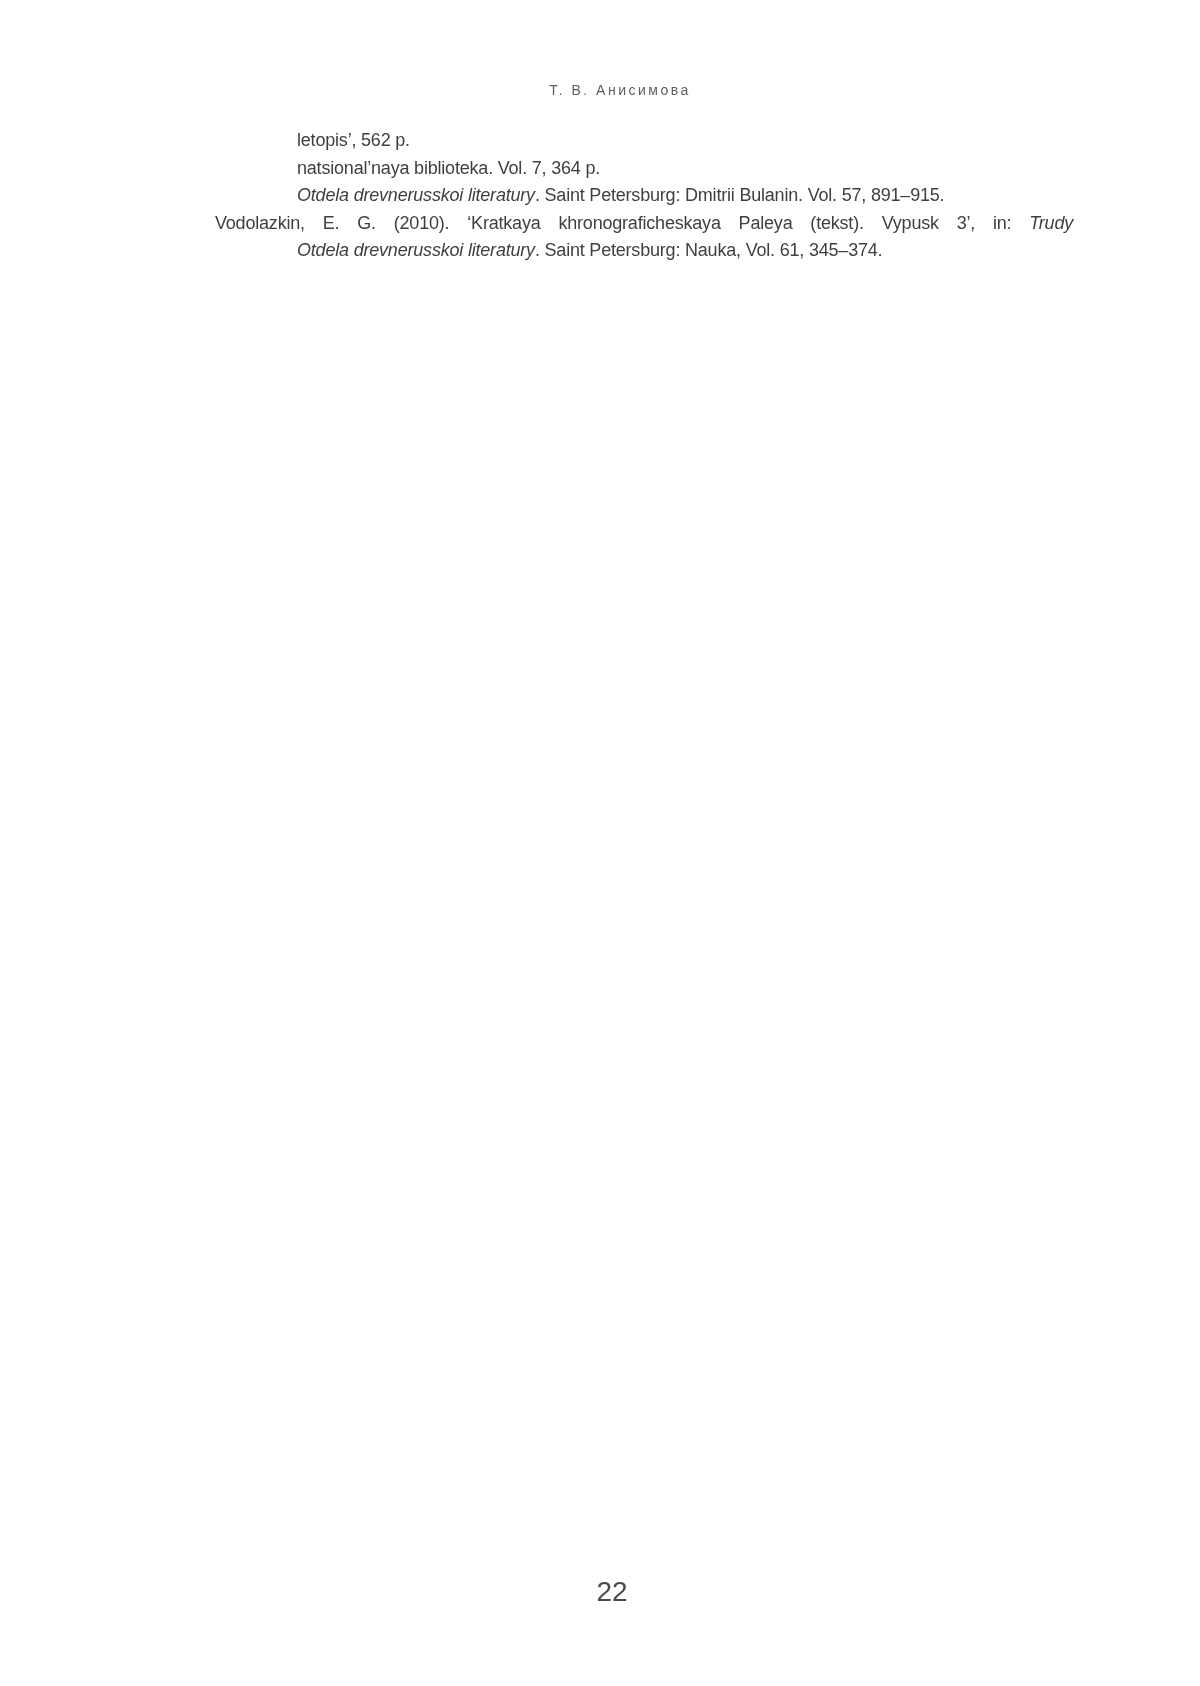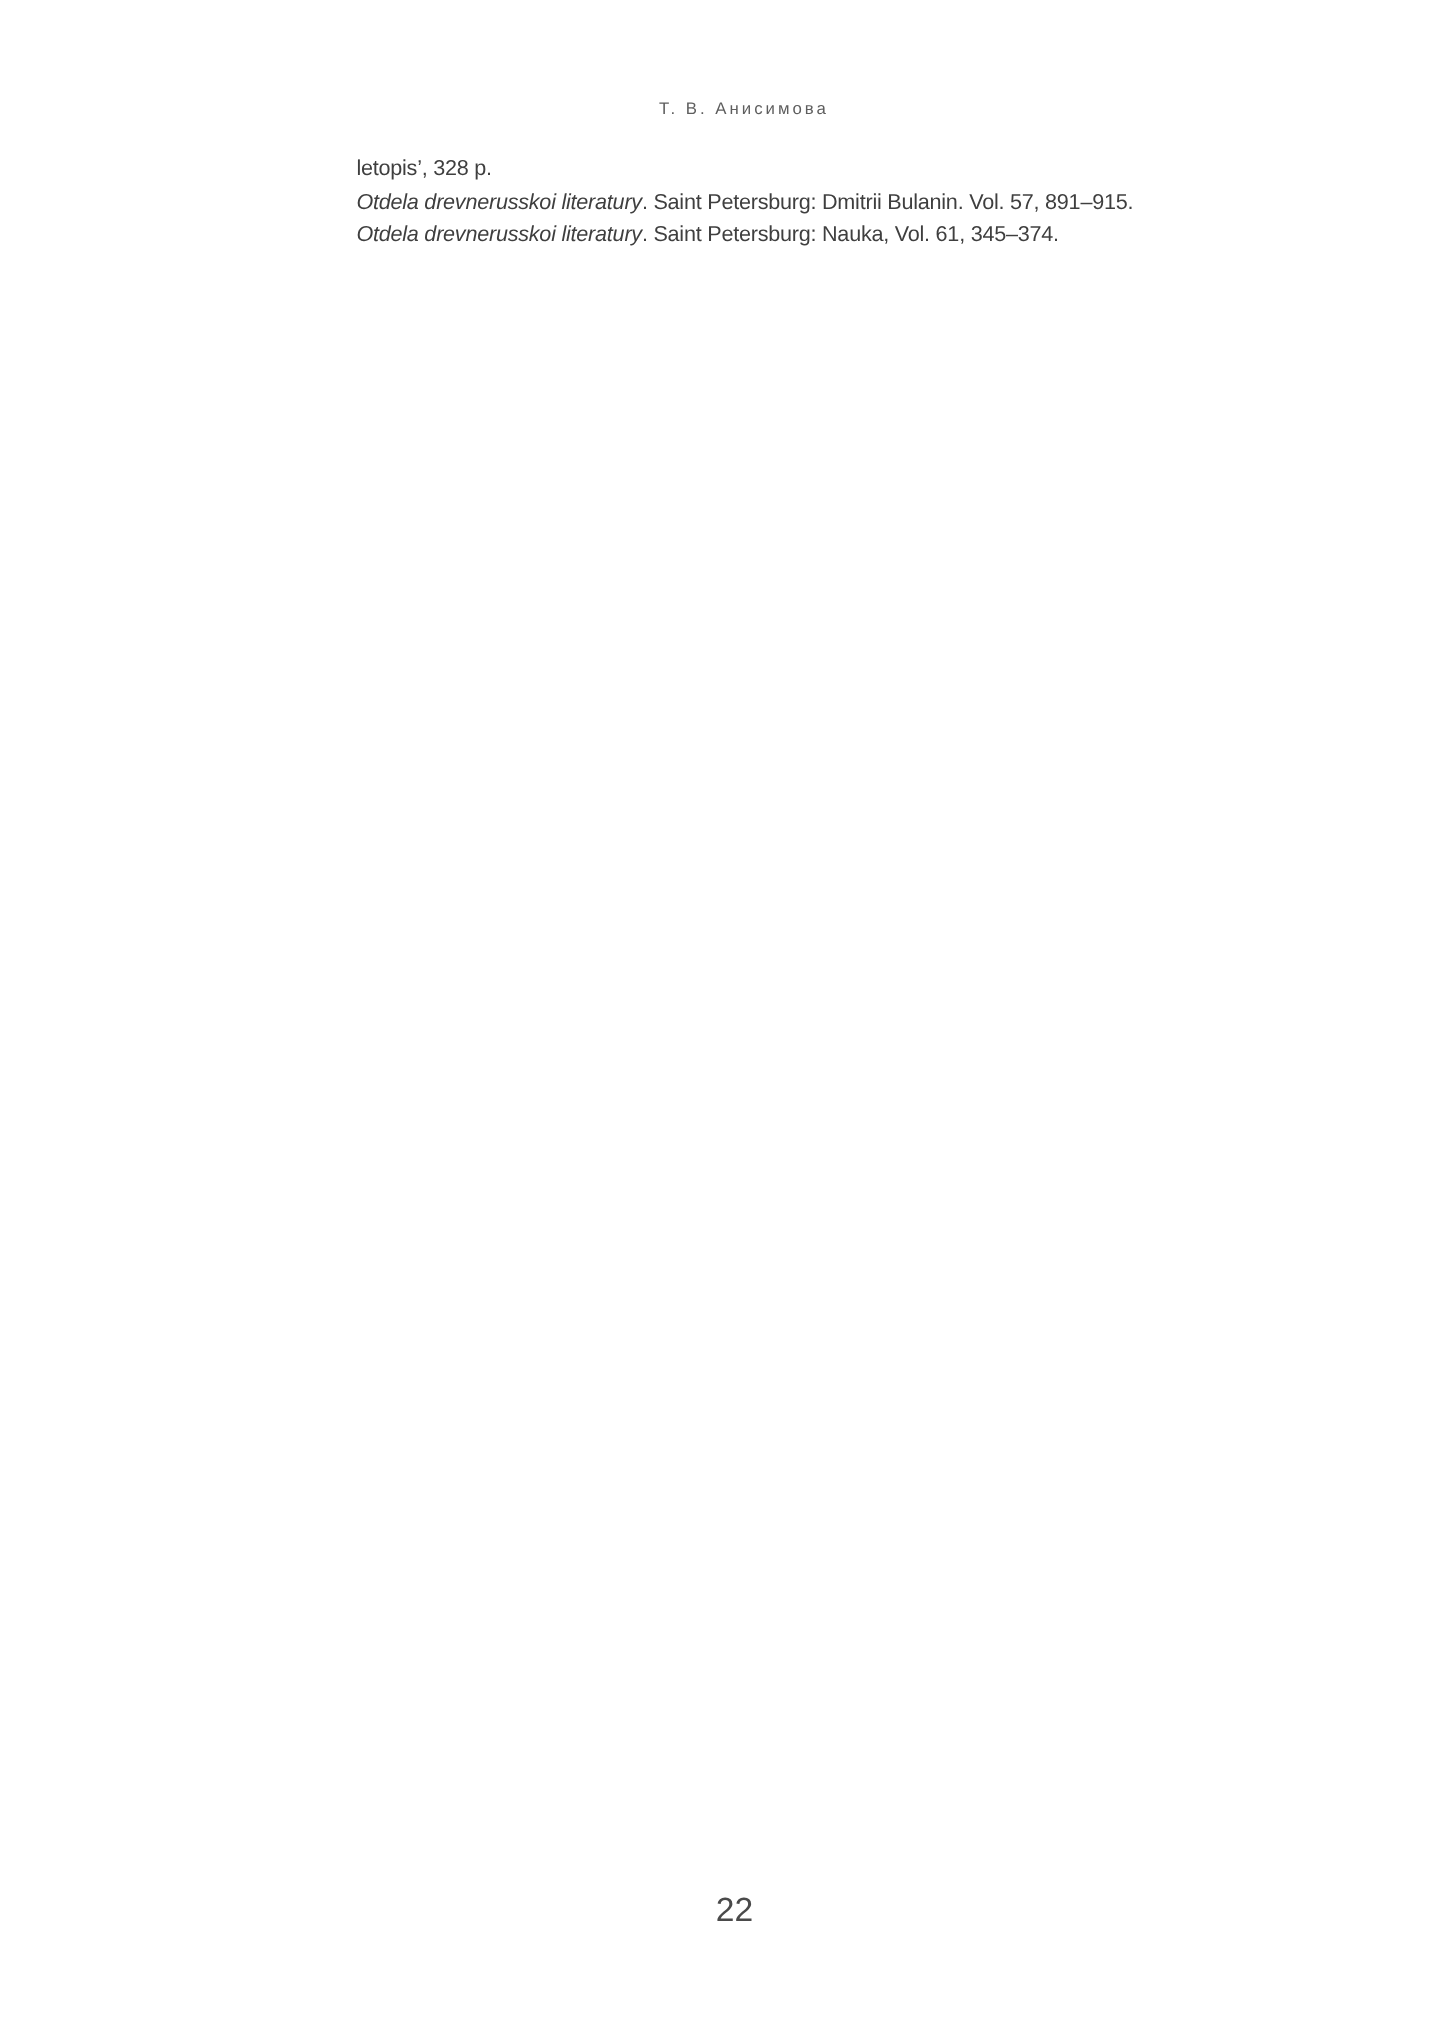--- a/index.html
+++ b/index.html
@@ -53,26 +53,28 @@
   }
 </style>
 </head>
 <body>
 
 <div class="page">
   <div class="running-head">Т. В. Анисимова</div>
 
   <div class="refs">
       <div class="ref">
-        <div class="ref-line cont"><span>letopis’, 328 p.</span></div>
+        <div class="ref-line cont"><span>letopis’, 562 p.</span></div>
       </div>
       <div class="ref">
+        <div class="ref-line cont"><span>natsional’naya biblioteka. Vol. 7, 364 p.</span></div>
       </div>
       <div class="ref">
         <div class="ref-line cont"><span class="it">Otdela drevnerusskoi literatury</span><span>. Saint Petersburg: Dmitrii Bulanin. Vol. 57, 891–915.</span></div>
       </div>
       <div class="ref">
+        <div class="ref-line just"><span>Vodolazkin, E. G. (2010). ‘Kratkaya khronograficheskaya Paleya (tekst). Vypusk 3’, in: </span><span class="it">Trudy</span></div>
         <div class="ref-line cont"><span class="it">Otdela drevnerusskoi literatury</span><span>. Saint Petersburg: Nauka, Vol. 61, 345–374.</span></div>
       </div>
     </div>
 
   <div class="page-number">22</div>
 </div>
 
 </body></html>

